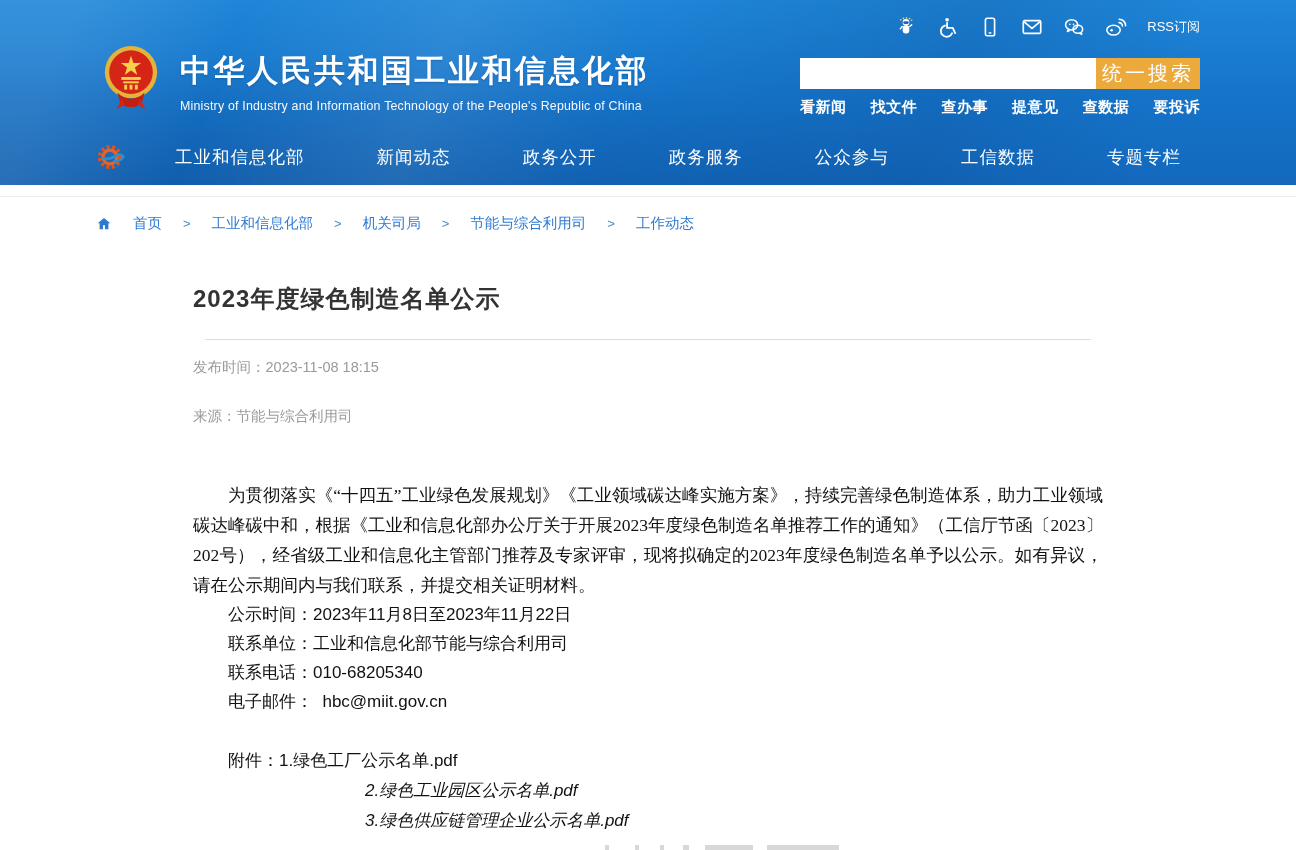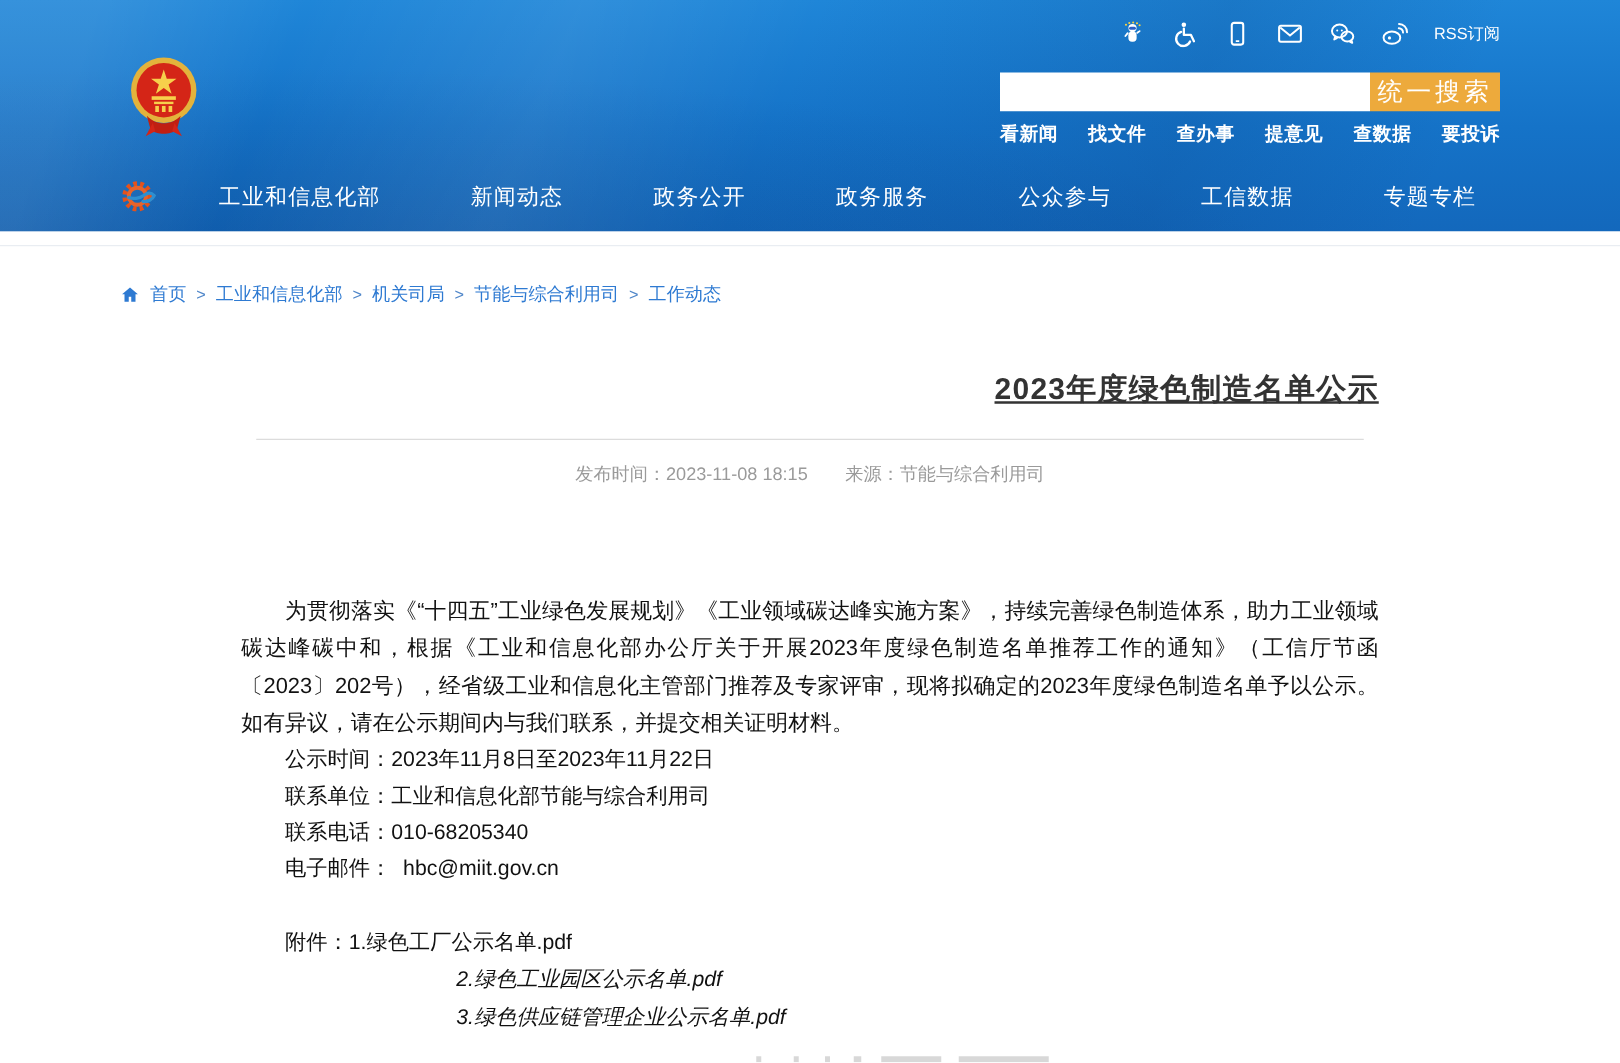--- a/index.html
+++ b/index.html
@@ -34,34 +34,34 @@
   .quick-links a { color: #fff; text-decoration: none; font-size: 15px; font-weight: 700; letter-spacing: .5px; cursor: pointer; }
 
   .main-nav { position: absolute; left: 0; bottom: 0; height: 56px; width: 100%; display: flex; align-items: center; }
   .nav-logo { position: absolute; left: 0; top: 13px; width: 30px; height: 30px; cursor: pointer; }
   .nav-items { display: flex; justify-content: space-between; width: 1006px; margin-left: 79px; }
   .nav-items a { color: #fff; text-decoration: none; font-size: 17.5px; letter-spacing: 1px; white-space: nowrap; cursor: pointer; }
 
   .header-gap { height: 12px; border-bottom: 1px solid #e9edf2; }
 
   
-  .breadcrumb { width: 1104px; margin: 12px auto; padding-top: 17px; display: flex; align-items: center; gap: 8px; font-size: 14.5px; color: #2e7ad2; }
+  .breadcrumb { width: 1104px; margin: 0 auto; padding-top: 17px; display: flex; align-items: center; gap: 21px; font-size: 14.5px; color: #2e7ad2; }
   .breadcrumb .home-icon { width: 16px; height: 16px; display: inline-flex; cursor: pointer; }
   .breadcrumb a { color: #2e7ad2; text-decoration: none; cursor: pointer; }
   .breadcrumb .sep { color: #4f86c9; font-size: 13px; }
 
   
   .article { width: 910px; margin: 0 auto; color: #1a1a1a; }
-  .article h1 { text-align: right; font-size: 24px; font-weight: 700; color: #333; letter-spacing: 1px; margin-top: 50px; text-decoration: underline; }
+  .article h1 { text-align: left; font-size: 24px; font-weight: 700; color: #333; letter-spacing: 1px; margin-top: 50px; }
   .title-divider { border: none; border-top: 1px solid #dcdcdc; margin: 24px 12px 0 12px; }
-  .meta-row { display: flex; justify-content: center; gap: 30px; margin-top: 18px; font-size: 14.5px; color: #9a9a9a; }
+  .meta-row { display: flex; justify-content: center; gap: 30px; margin-top: 18px; font-size: 14.5px; color: #9a9a9a; flex-direction: column; }
 
   .body-para {
-    margin-top: 84px;
-    font-family: Liberation Sans, sans-serif;
+    margin-top: 54px;
+    font-family: Liberation Serif, serif;
     font-size: 17.5px; line-height: 30px; color: #111;
     text-align: justify; text-indent: 2em;
   }
 
   .info-block { font-size: 17px; line-height: 29px; color: #111; padding-left: 35px; }
   .info-block div { white-space: pre-wrap; }
 
   .attachments { margin-top: 30px; font-size: 17px; line-height: 30px; color: #111; }
   .att-first { padding-left: 35px; }
   .att-indent { padding-left: 172px; font-style: italic; }
@@ -144,20 +144,24 @@
           <rect x="22" y="35" width="20" height="3" fill="#f7d04b"></rect>
           <rect x="24" y="39.5" width="16" height="2" fill="#f7d04b"></rect>
           <rect x="25" y="43" width="3" height="5" fill="#f7d04b"></rect>
             <rect x="30.5" y="43" width="3" height="5" fill="#f7d04b"></rect>
             <rect x="36" y="43" width="3" height="5" fill="#f7d04b"></rect>
           <path d="M18 51c4 4.2 8.5 6.2 14 6.2s10-2 14-6.2l-3 11c-3 3-7 4-11 4s-8-1-11-4z" fill="#c01f12"></path>
           <path d="M23 57l-6 11 8-4z" fill="#d42517"></path>
           <path d="M41 57l6 11-8-4z" fill="#d42517"></path>
         </svg>
       </div>
+      <div class="brand-text">
+        <div class="site-title">中华人民共和国工业和信息化部</div>
+        <div class="site-subtitle">Ministry of Industry and Information Technology of the People's Republic of China</div>
+      </div>
 
       <div class="search-area">
         <div class="search-row">
           <input type="text" value="" style="">
           <button class="search-btn">统一搜索</button>
         </div>
         <div class="quick-links">
           <a>看新闻</a>
           <a>找文件</a>
           <a>查办事</a>

